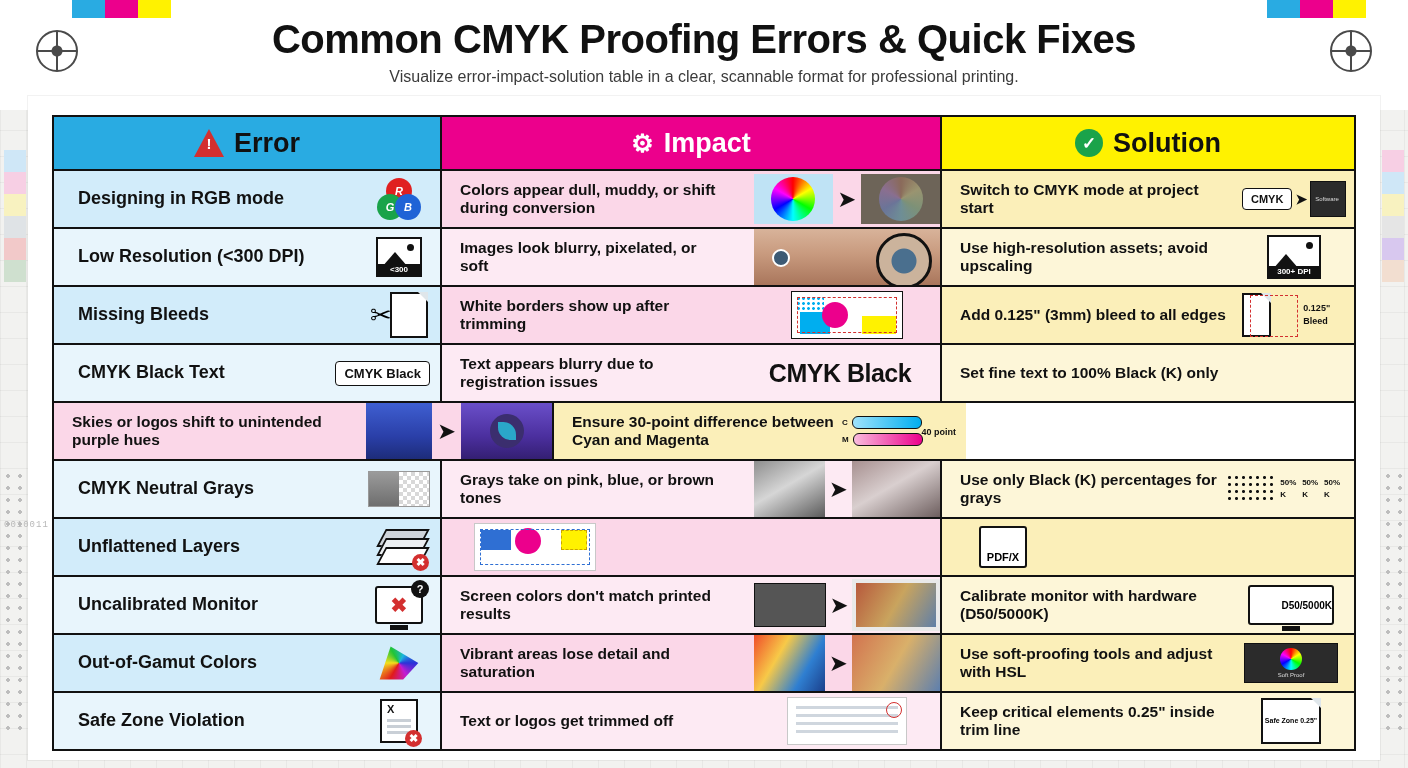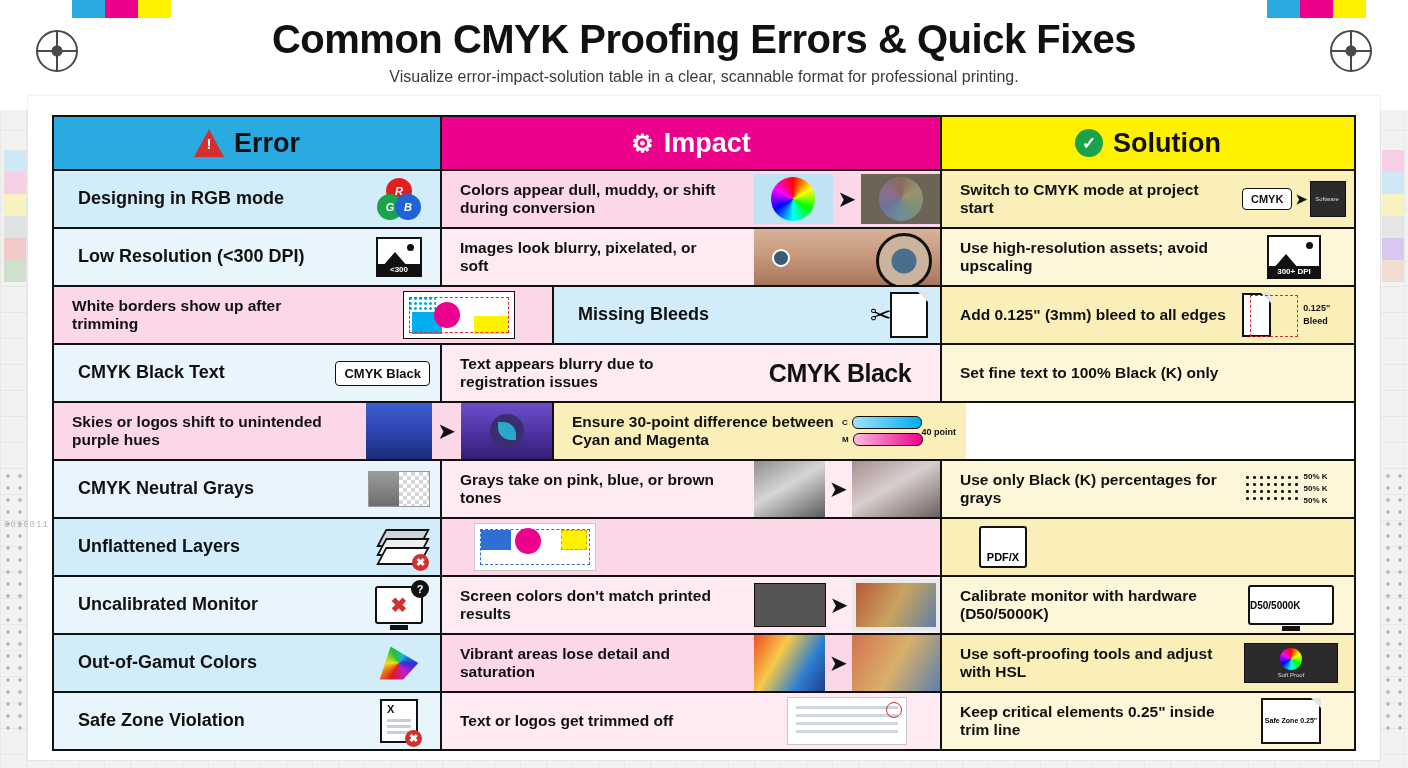--- a/index.html
+++ b/index.html
@@ -729,39 +729,39 @@
       <span class="ibox sol-icon">
         <span class="imgicon" style="width:54px;height:44px">
           <span class="sun"></span>
           <span class="tag">300+ DPI</span>
         </span>
       </span>
     </div>
   </div>
 
   <div class="row">
+    <div class="cell error">
+      <span class="err-label">Missing Bleeds</span>
+      <span class="ibox err-icon">
+        <span class="scissors">✂</span>
+        <span class="mini-doc" style="margin-left:-2px"></span>
+      </span>
+    </div>
     <div class="cell impact">
       <span class="imp-text">White borders show up after trimming</span>
       <span class="imp-visual">
         <span class="bleedcard">
           <span class="dots"></span>
             <span class="cy"></span>
             <span class="mg"></span>
             <span class="yl"></span>
           <span class="dashed-red"></span>
         </span>
       </span>
     </div>
-    <div class="cell error">
-      <span class="err-label">Missing Bleeds</span>
-      <span class="ibox err-icon">
-        <span class="scissors">✂</span>
-        <span class="mini-doc" style="margin-left:-2px"></span>
-      </span>
-    </div>
     <div class="cell solution">
       <span class="sol-text">Add 0.125" (3mm) bleed to all edges</span>
       <span class="ibox sol-icon" style="gap:4px">
         <span class="mini-doc" style="width:32px;height:40px;border-color:#111"></span>
         <span style="position:absolute;left:8px;top:2px;width:46px;height:40px;border:1.5px dashed #D32F2F"></span>
         <span class="tiny-k" style="font-size:9px;margin-left:28px">0.125" Bleed</span>
       </span>
     </div>
   </div>
 
@@ -823,21 +823,21 @@
       <span class="imp-visual" style="gap:0">
         <span class="photo-gray" style="height:100%;width:74px"></span>
         <span class="arrow-blk" style="margin:0 5px">➤</span>
         <span class="photo-pinkgray" style="height:100%;width:92px"></span>
       </span>
     </div>
     <div class="cell solution">
       <span class="sol-text">Use only Black (K) percentages for grays</span>
       <span class="ibox sol-icon" style="width:120px;gap:5px">
         <span class="gray-dots"></span>
-        <span style="display:flex;flex-direction:column">
+        <span style="display:flex;flex-direction:row">
           <span class="tiny-k">50% K</span>
           <span class="tiny-k">50% K</span>
           <span class="tiny-k">50% K</span>
         </span>
       </span>
     </div>
   </div>
 
   <div class="row">
     <div class="cell error">
@@ -881,21 +881,21 @@
       <span class="imp-text">Screen colors don't match printed results</span>
       <span class="imp-visual" style="gap:0">
         <span class="sprev photo-warm" style="width:70px;height:42px"></span>
         <span class="arrow-blk" style="margin:0 5px">➤</span>
         <span class="sprev" style="width:80px;height:44px;background:linear-gradient(120deg,#b7593c,#c9a45e,#5f7fa8);border:4px solid #e9e9e9"></span>
       </span>
     </div>
     <div class="cell solution">
       <span class="sol-text">Calibrate monitor with hardware (D50/5000K)</span>
       <span class="ibox sol-icon" style="width:110px">
-        <span class="monitor" style="width:82px;height:36px;display:flex;align-items:center;justify-content:flex-start">
+        <span class="monitor" style="width:82px;height:36px;display:flex;align-items:center;justify-content:flex-end">
           <span style="font-size:10px;font-weight:bold">D50/5000K</span>
         </span>
       </span>
     </div>
   </div>
 
   <div class="row">
     <div class="cell error">
       <span class="err-label">Out-of-Gamut Colors</span>
       <span class="ibox err-icon">

